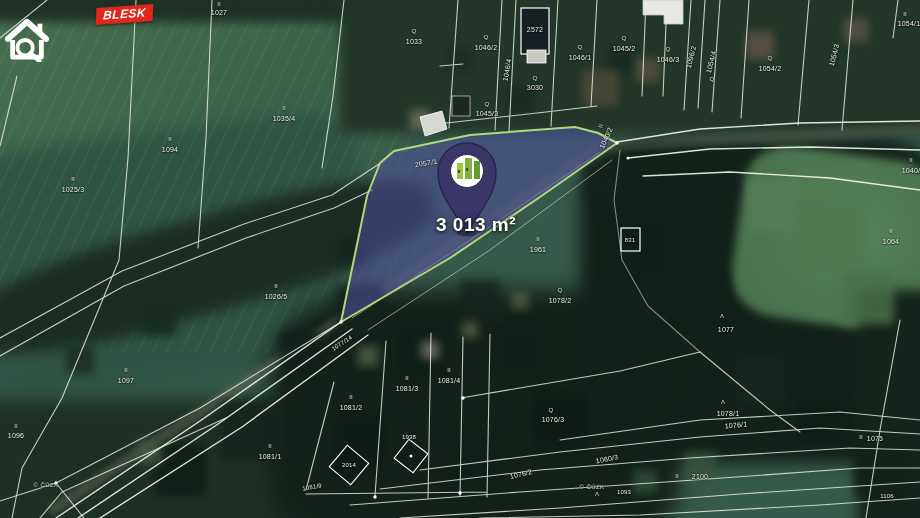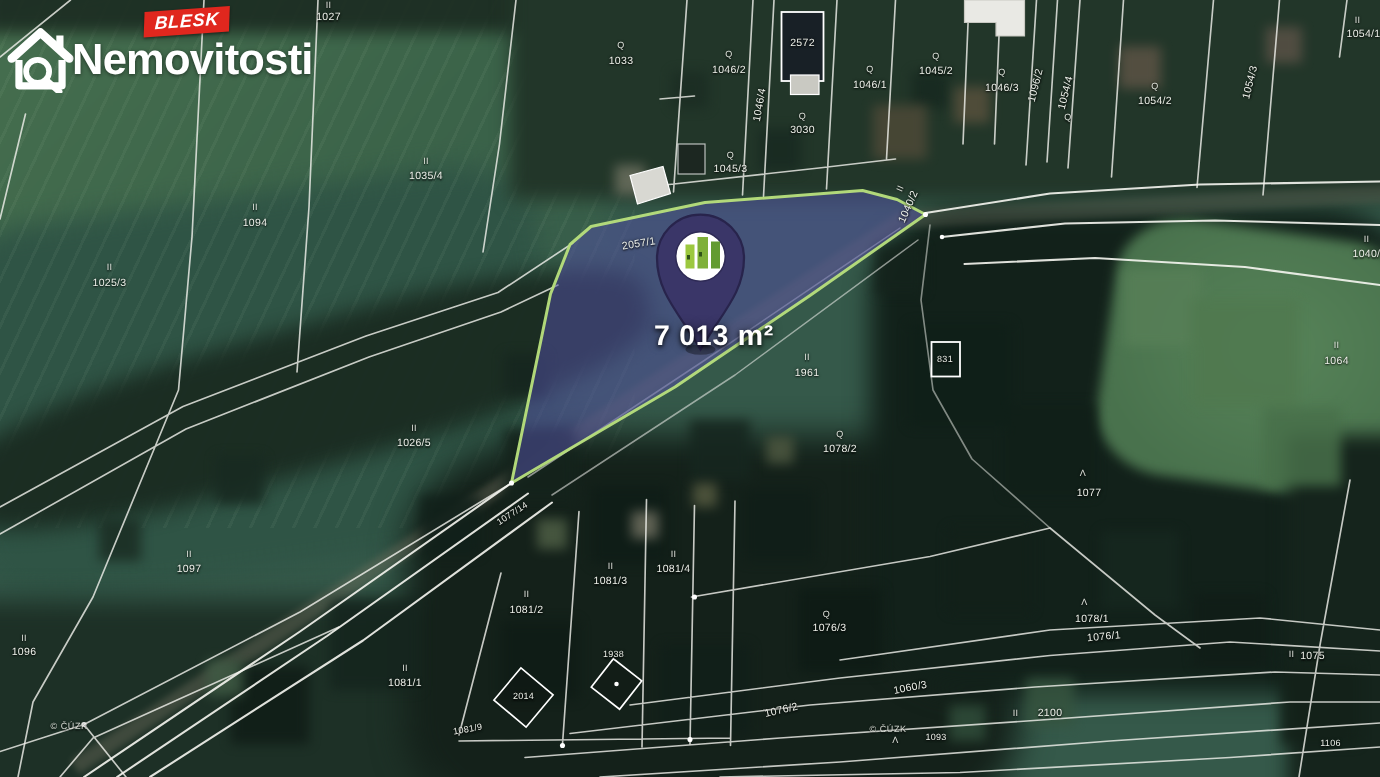--- a/index.html
+++ b/index.html
@@ -236,27 +236,26 @@
     <circle cx="467" cy="171" r="16.5" fill="#ffffff" stroke="#2e2a55" stroke-width="1"></circle>
     <g>
       <rect x="457" y="163" width="6" height="16" fill="#9cc83f"></rect>
       <rect x="465" y="158" width="7" height="21" fill="#7fb039"></rect>
       <rect x="474" y="161" width="6" height="18" fill="#639b31"></rect>
       <rect x="466" y="168" width="2" height="3" fill="#2f5218"></rect>
       <rect x="458" y="170" width="2" height="3" fill="#2f5218"></rect>
     </g>
   </svg>
 
-  <div class="area-label">7 013 m²</div>
+  <div class="area-label">3 013 m²</div>
 
   <div class="logo">
     <svg class="logo-house" width="46" height="46" viewBox="0 0 48 48">
       <path d="M4,24 L24,6 L44,24" fill="none" stroke="#fff" stroke-width="6" stroke-linecap="round" stroke-linejoin="round"></path>
       <rect x="35" y="8" width="5" height="9" fill="#fff"></rect>
       <path d="M9,25 V43 H39 V25" fill="none" stroke="#fff" stroke-width="5" stroke-linejoin="round"></path>
       <circle cx="22" cy="33" r="8" fill="none" stroke="#fff" stroke-width="4"></circle>
       <path d="M28,39 L37,47" stroke="#fff" stroke-width="4.5" stroke-linecap="round"></path>
     </svg>
     <div class="logo-badge">BLESK</div>
-    <div class="logo-name">Nemovitosti</div>
   </div>
 
 </div>
 
 </body></html>

